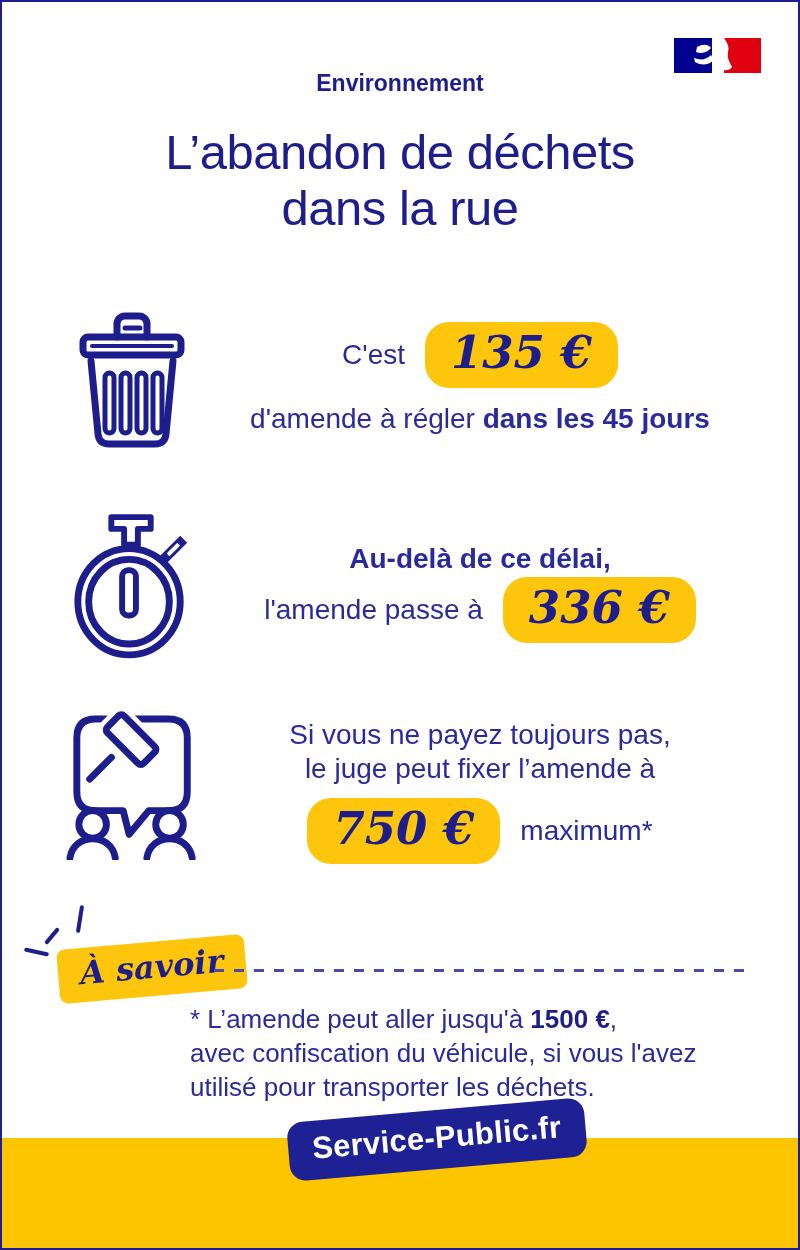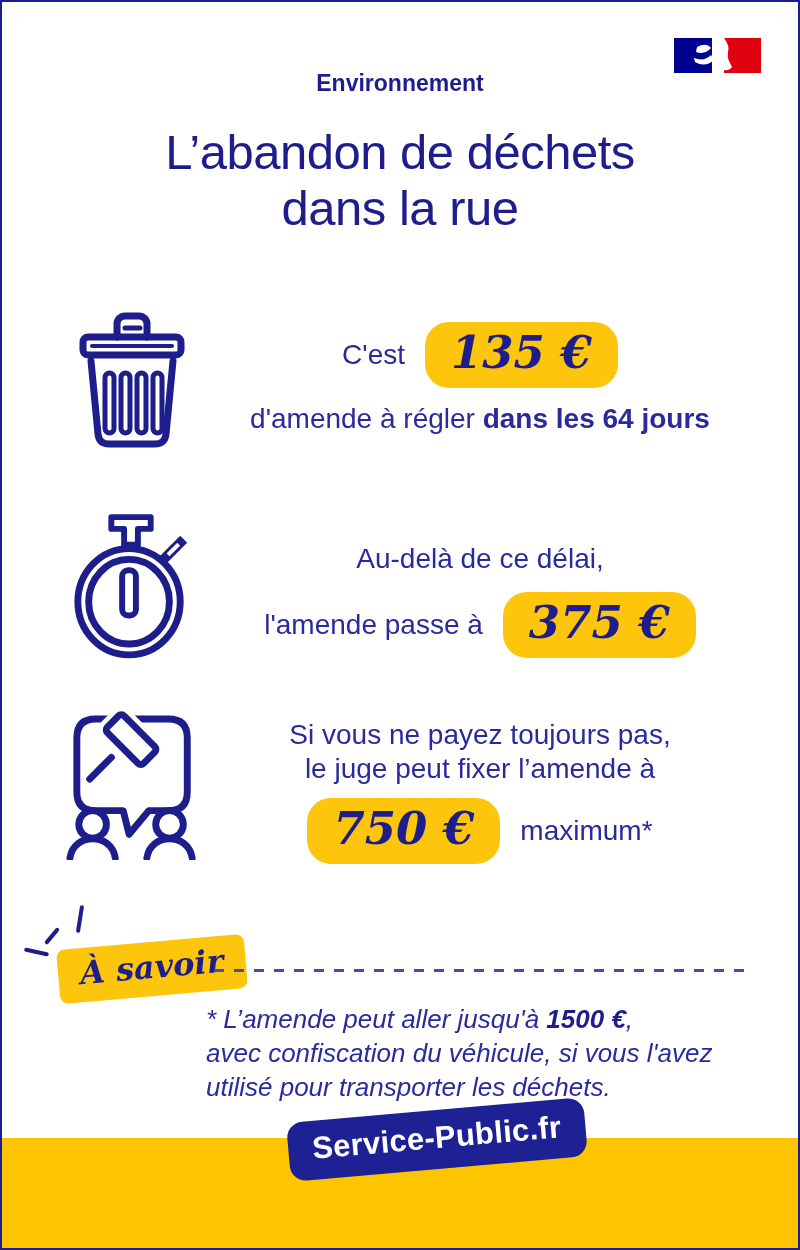--- a/index.html
+++ b/index.html
@@ -37,43 +37,43 @@
   .plain{font-size:28px;line-height:34px;color:#2a2a9c;}
   .badge{
     display:inline-block;
     background:#fdc50c;color:#1d1d8c;
     border-radius:24px;
     padding:6px 26px 10px;
     font-family:"DejaVu Serif", serif;
     font-style:italic;font-weight:700;font-size:45px;line-height:1.1;
   }
   .rt1 .line2{margin-top:14px;}
-  .rt2 .line1{margin-bottom:16px;}
+  .rt2 .line1{margin-bottom:1px;font-weight:bold;}
   .rt3 .amount-line{margin-top:12px;}
   .bold{font-weight:700;}
   
   .savoir{
     position:absolute;left:56px;top:940px;
     transform:rotate(-5deg);
     background:#fdc50c;color:#1d1d8c;
     font-family:"DejaVu Serif", serif;font-style:italic;font-weight:700;
     font-size:32px;padding:6px 22px 10px;border-radius:8px;
   }
   .spark{position:absolute;background:#1d1d8c;border-radius:2px;}
   .spark-v{left:76px;top:903px;width:4px;height:28px;transform:rotate(9deg);}
   .spark-d{left:48px;top:924px;width:4px;height:20px;transform:rotate(40deg);}
   .spark-h{left:22px;top:948px;width:25px;height:4px;transform:rotate(12deg);}
   .dashes{
     position:absolute;left:212px;top:967px;width:533px;height:3px;
     background:repeating-linear-gradient(90deg,#4a4aad 0 10px,transparent 10px 20px);
   }
   
   .note{
-    position:absolute;left:204px;top:1000px;
-    font-size:26px;line-height:34px;color:#2a2a9c;text-align:left;font-style:italic;
+    position:absolute;left:188px;top:1000px;
+    font-size:26px;line-height:34px;color:#2a2a9c;text-align:left;
   }
   .note .bold{color:#1d1d8c;}
   
   .band{position:absolute;left:0;right:0;bottom:0;height:110px;background:#fdc500;}
   .sp-badge{
     position:absolute;left:286px;top:1108px;
     transform:rotate(-5deg);
     background:#1e2193;color:#ffffff;
     font-weight:700;font-size:31px;letter-spacing:0.3px;
     padding:10px 24px 13px;border-radius:16px;
@@ -116,41 +116,41 @@
         <rect x="77" y="63" width="9" height="60" rx="4.5" stroke-width="5"></rect>
       </g>
     </svg>
   </div>
   <div class="rowtext rt1">
     <div class="amount-line">
       <span class="plain">C'est</span>
       <span class="badge">135 €</span>
     </div>
     <div class="plain line2">
-      <span>d'amende à régler </span><span class="bold">dans les 64 jours</span>
+      <span>d'amende à régler </span><span class="bold">dans les 45 jours</span>
     </div>
   </div>
 
   <div class="icon-watch">
     <svg viewBox="0 0 128 150">
       <g fill="none" stroke="#1d1d8c">
         <path stroke-width="6" stroke-linejoin="round" d="M44,6 h40 v12 h-13 v16 h-14 V18 H44 z"></path>
         <path stroke-width="10" stroke-linecap="square" d="M100,46 L114,32"></path>
         <path stroke-width="4" stroke-linecap="square" stroke="#ffffff" d="M103,43 L111,35"></path>
         <ellipse cx="62" cy="92" rx="52" ry="54" stroke-width="7"></ellipse>
         <ellipse cx="62" cy="92" rx="41" ry="43" stroke-width="7"></ellipse>
         <rect x="55" y="60" width="14" height="46" rx="6" stroke-width="6"></rect>
       </g>
     </svg>
   </div>
   <div class="rowtext rt2">
     <div class="plain line1">Au-delà de ce délai,</div>
     <div class="amount-line">
       <span class="plain">l'amende passe à</span>
-      <span class="badge">375 €</span>
+      <span class="badge">336 €</span>
     </div>
   </div>
 
   <div class="icon-judge">
     <svg viewBox="0 0 142 154">
       <g fill="none" stroke="#1d1d8c" stroke-linejoin="round" stroke-linecap="round">
         <path stroke-width="7" d="M30,11 H104 Q123,11 123,30 V85 Q123,104 104,104 H84 L64,128 L58,104 H30 Q11,104 11,85 V30 Q11,11 30,11 Z"></path>
         <g transform="rotate(45 66 32)">
           <rect x="40" y="20" width="52" height="24" rx="4" stroke="#ffffff" stroke-width="16" fill="#ffffff"></rect>
         </g>

